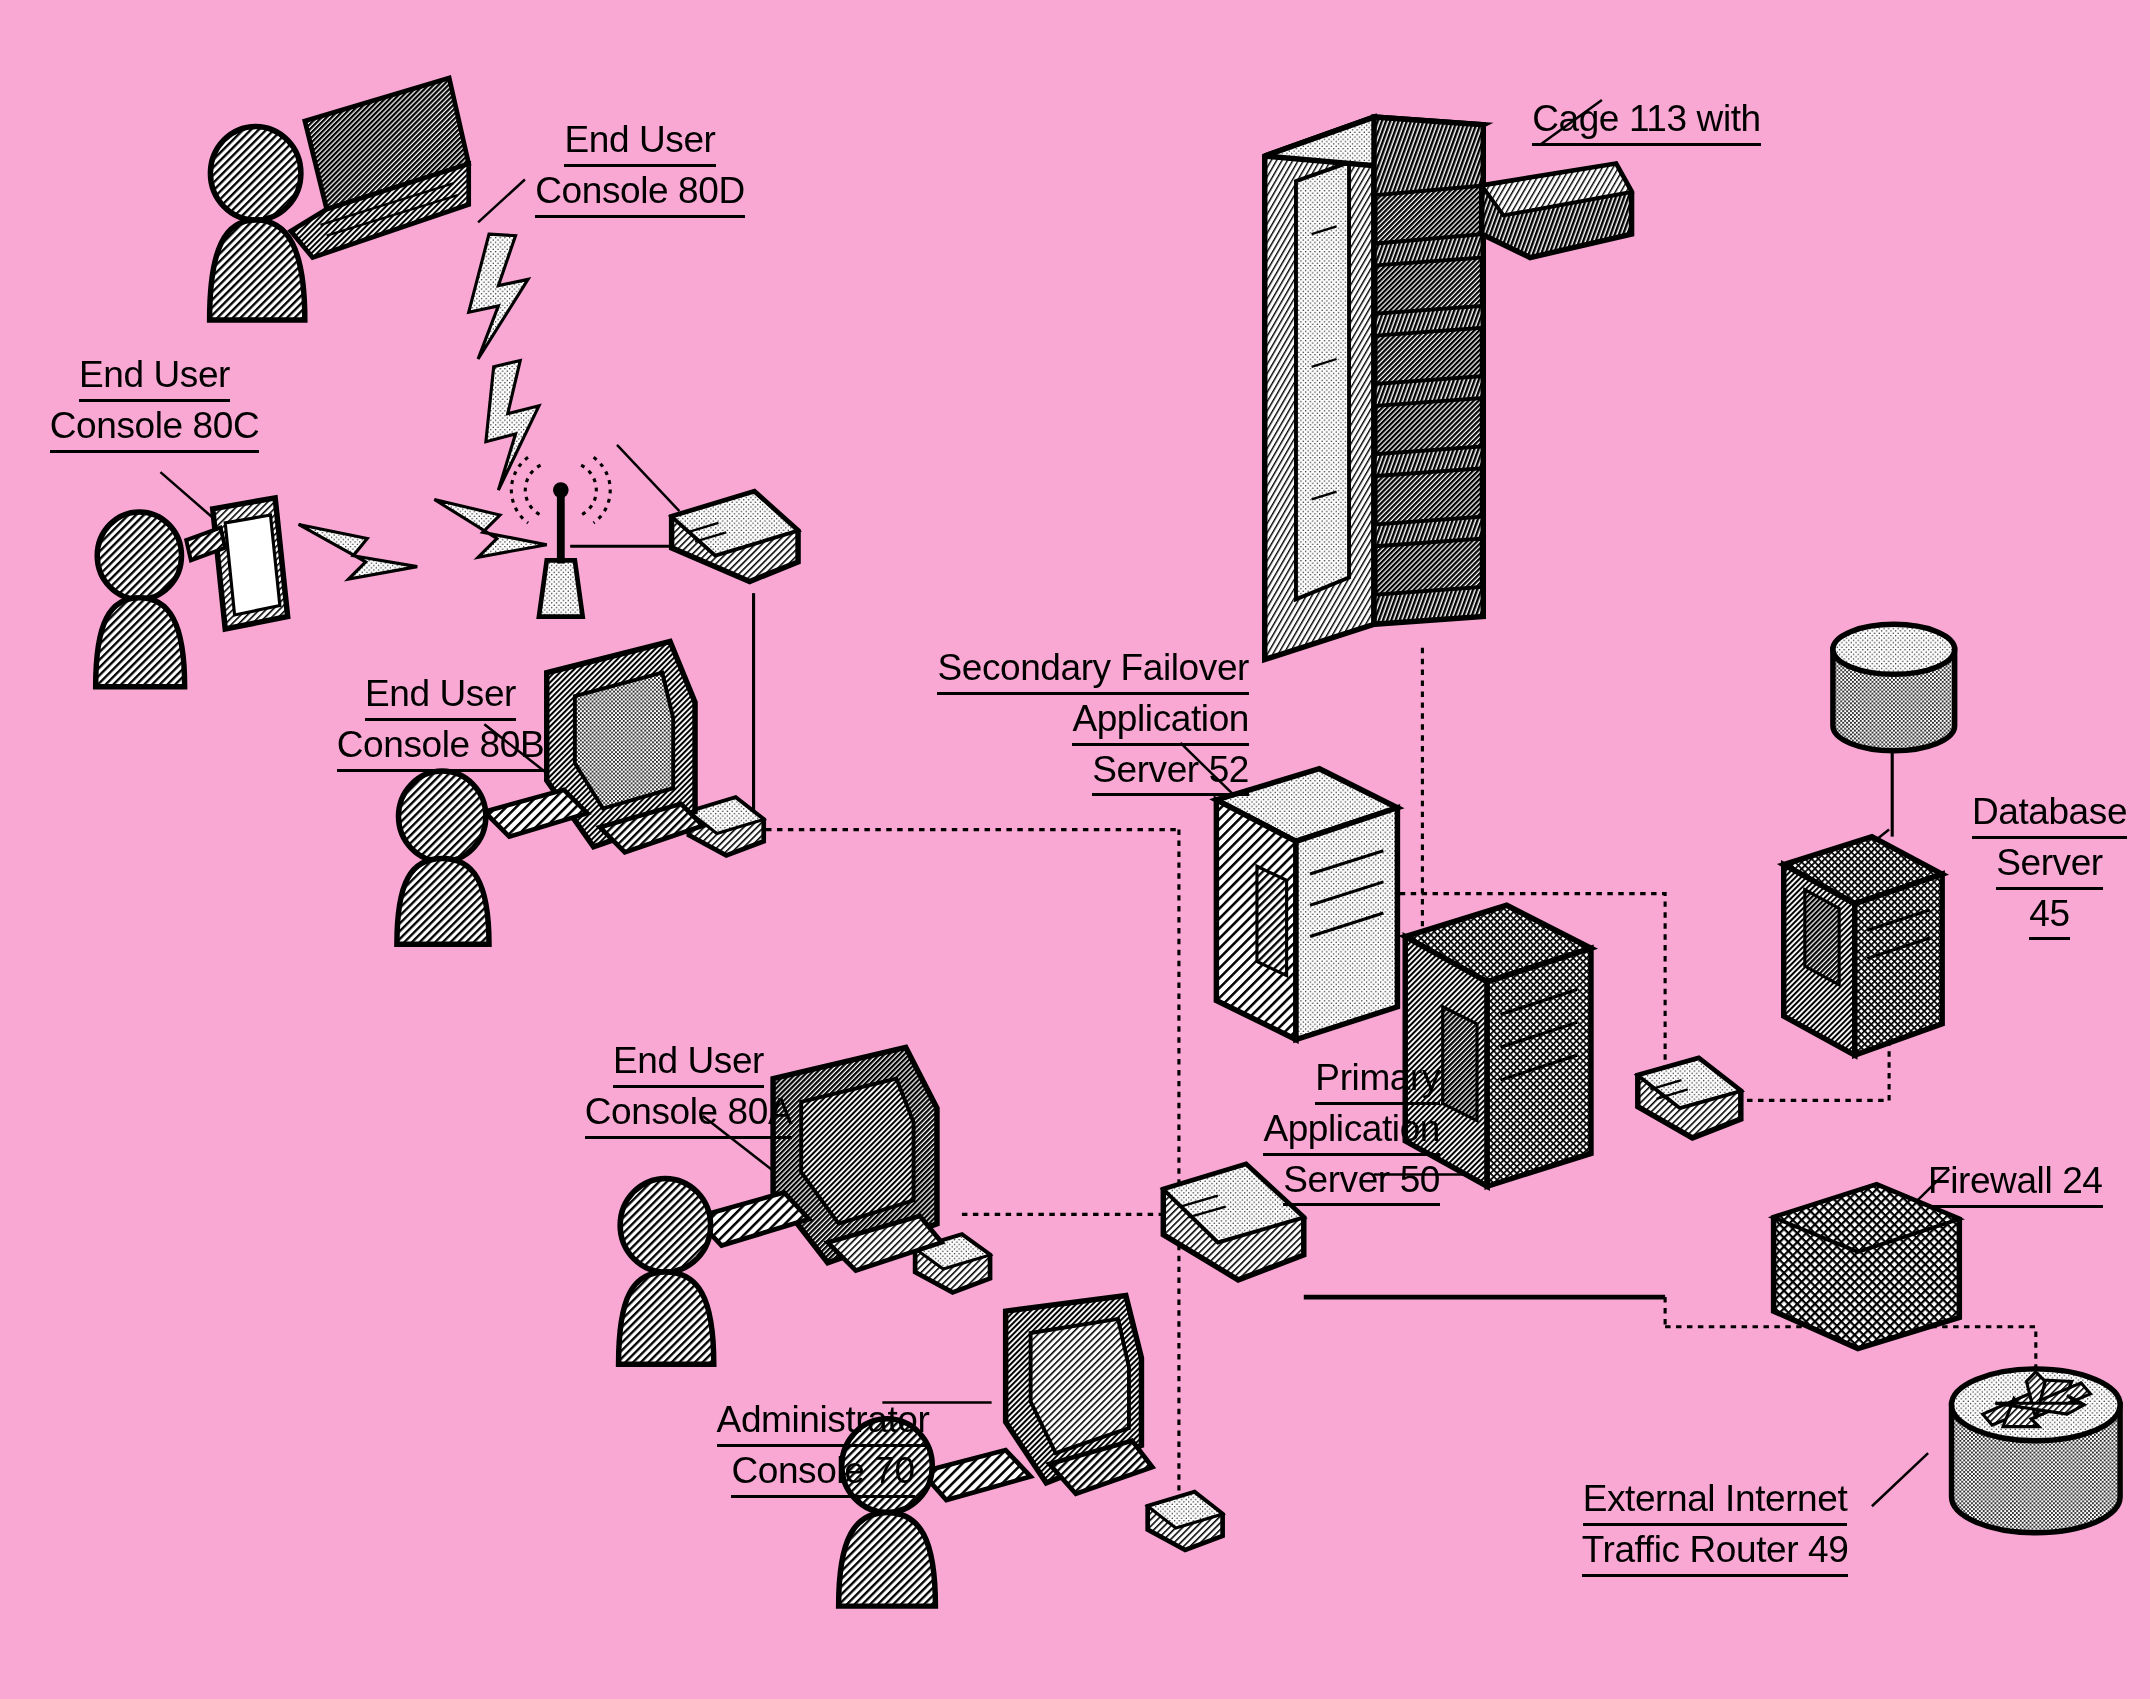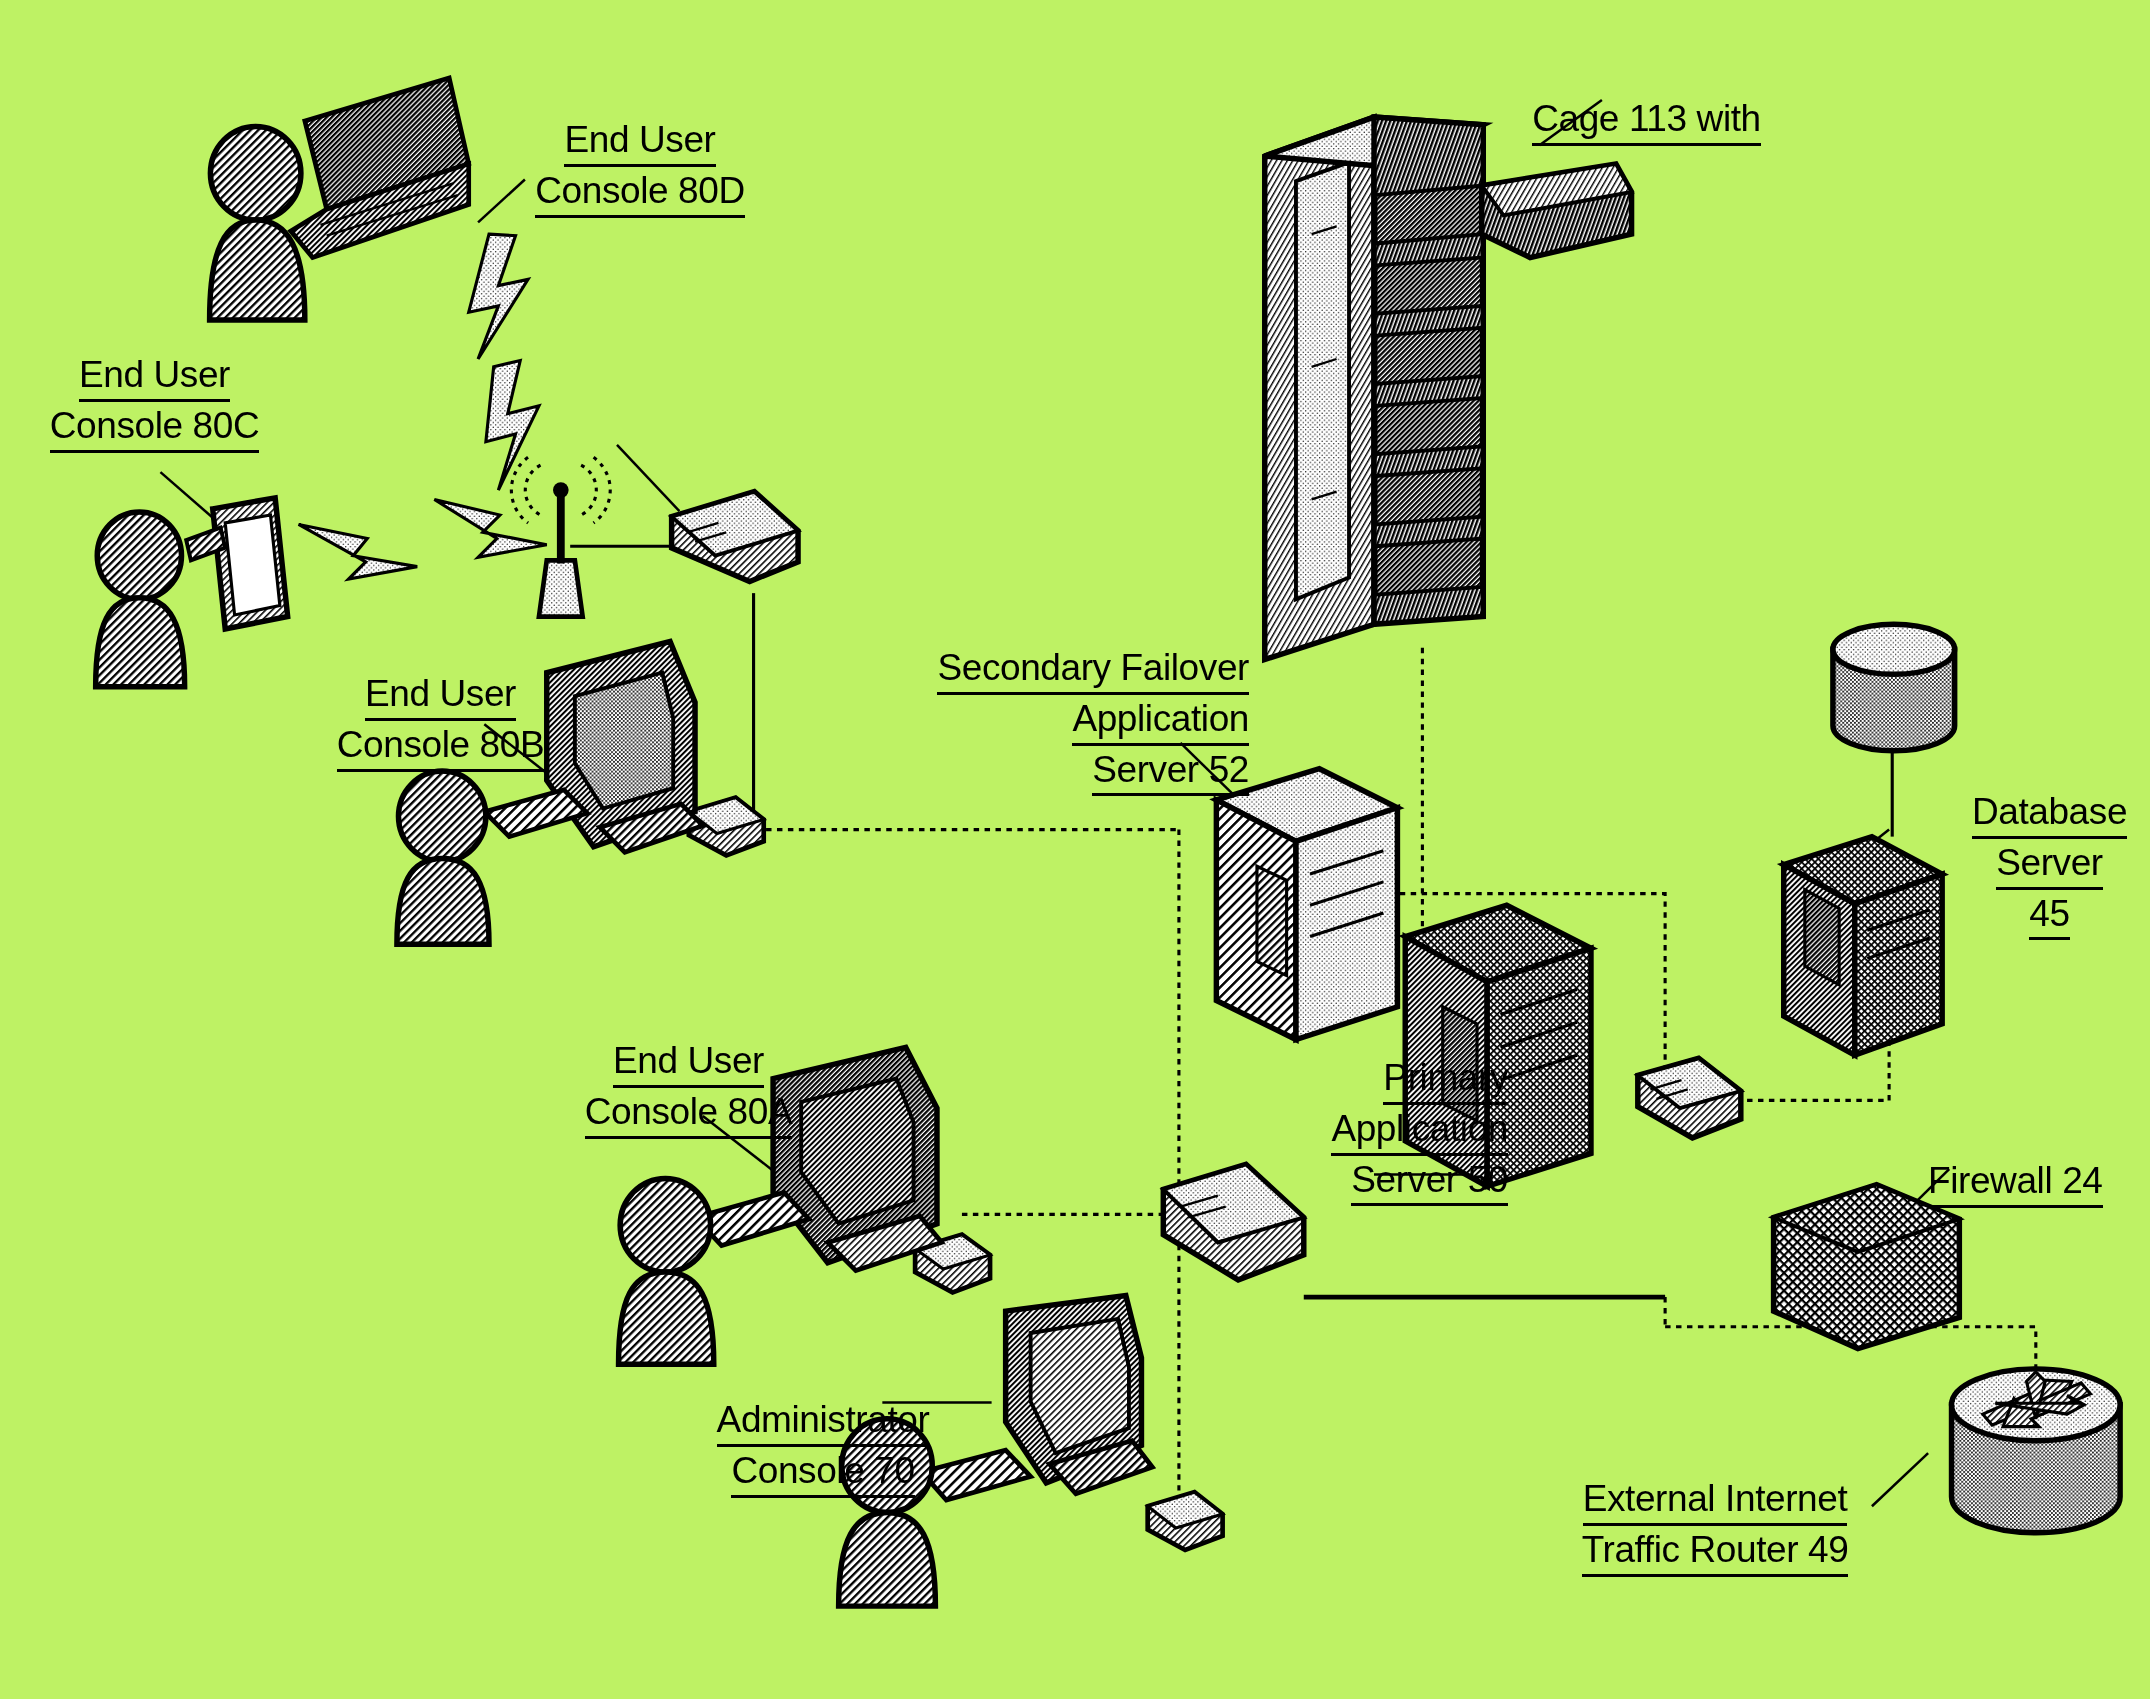--- a/index.html
+++ b/index.html
@@ -6,21 +6,21 @@
   html,body{margin:0;padding:0;background:#ffffff;}
   body{
     font-family:"Liberation Sans", sans-serif;
     color:#000;
     -webkit-font-smoothing:none;
   }
   #figure{
     position:relative;
     width:2151px;
     height:1699px;
-    background:#bef264;
+    background:#f9a8d4;
     overflow:hidden;
   }
   #figure svg.layer{
     position:absolute;
     left:0; top:0;
     width:2151px;
     height:1699px;
   }
   
   .label{
@@ -410,21 +410,21 @@
     <span class="ln"><span>Secondary Failover</span></span>
     <span class="ln"><span>Application</span></span>
     <span class="ln"><span>Server 52</span></span>
   </div>
 
   <div class="label c" style="left:308px;  top:670px;  width:265px;">
     <span class="ln"><span>End User</span></span>
     <span class="ln"><span>Console 80B</span></span>
   </div>
 
-  <div class="label r" style="left:1266px; top:1054px; width:242px;">
+  <div class="label r" style="left:1198px; top:1054px; width:242px;">
     <span class="ln"><span>Primary</span></span>
     <span class="ln"><span>Application</span></span>
     <span class="ln"><span>Server 50</span></span>
   </div>
 
   <div class="label c" style="left:1952px; top:788px; width:195px;">
     <span class="ln"><span>Database</span></span>
     <span class="ln"><span>Server</span></span>
     <span class="ln"><span>45</span></span>
   </div>

